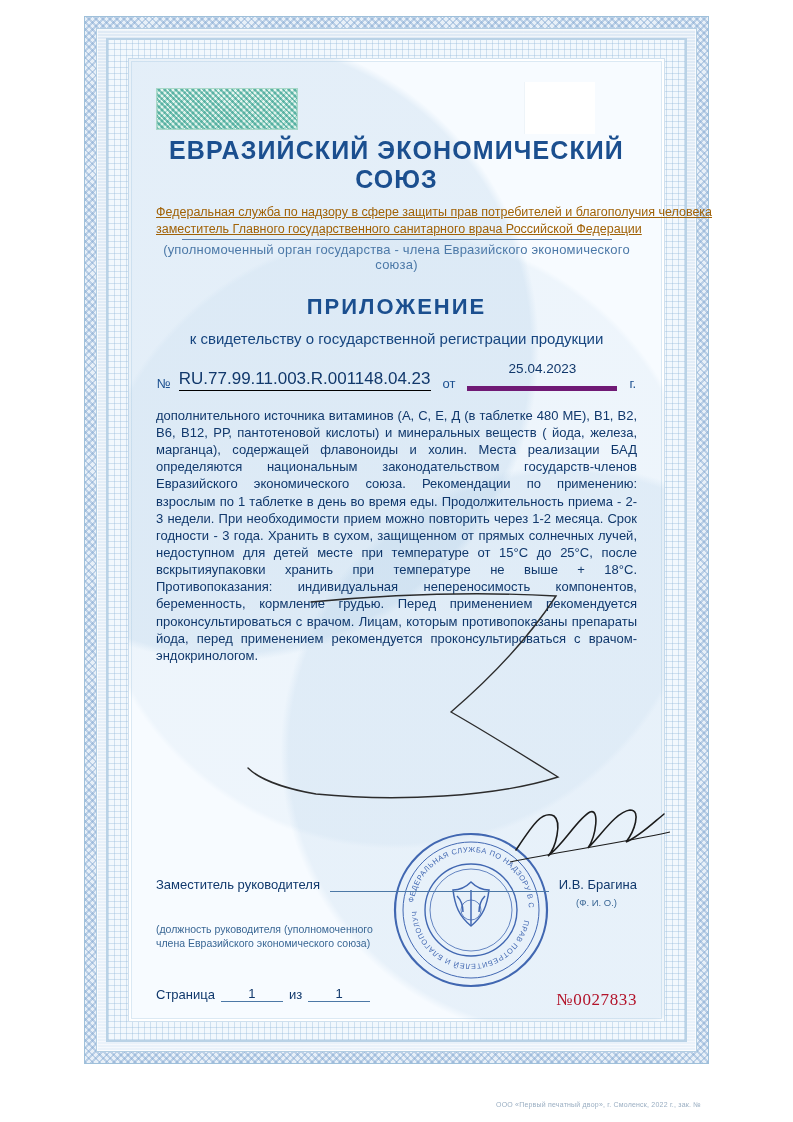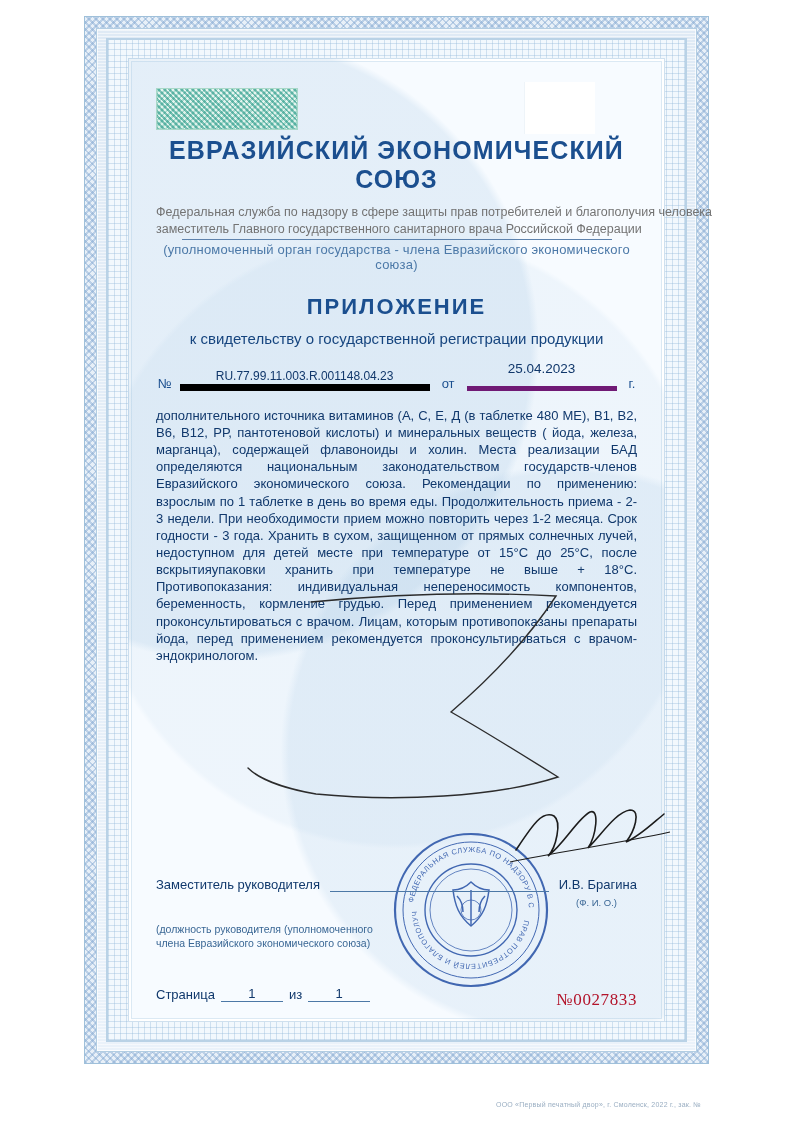--- a/index.html
+++ b/index.html
@@ -100,21 +100,22 @@
     letter-spacing: 1.1px;
     color: #1b4f8f;
     margin: 6px 0 10px 0;
     font-family: "Liberation Sans", sans-serif;
   }
 
   .authority {
     text-align: center;
     font-size: 12.5px;
     line-height: 1.35;
-    color: #737373;
+    color: #a16207;
+    text-decoration: underline;
   }
   .authority div { white-space: nowrap; }
 
   .authority-rule {
     width: 430px;
     margin: 1px auto 0 auto;
     border-bottom: 1px solid #5d82ad;
   }
   .authority-caption {
     text-align: center;
@@ -144,23 +145,23 @@
     align-items: flex-end;
     justify-content: center;
     gap: 8px;
     font-size: 13px;
     margin-bottom: 16px;
   }
   .reg-label { color: #1b4f8f; }
   .reg-number {
     min-width: 250px;
     text-align: center;
-    border-bottom: 7px solid #000000;
+    border-bottom: 1px solid #000000;
     padding-bottom: 1px;
-    font-size: 12px;
+    font-size: 17px;
     color: #11386b;
   }
   .reg-ot { padding: 0 4px; color: #1b4f8f; }
   .reg-date {
     min-width: 150px;
     text-align: center;
     border-bottom: 5px solid #701a75;
     padding-bottom: 10px;
     font-size: 13.5px;
     color: #11386b;

